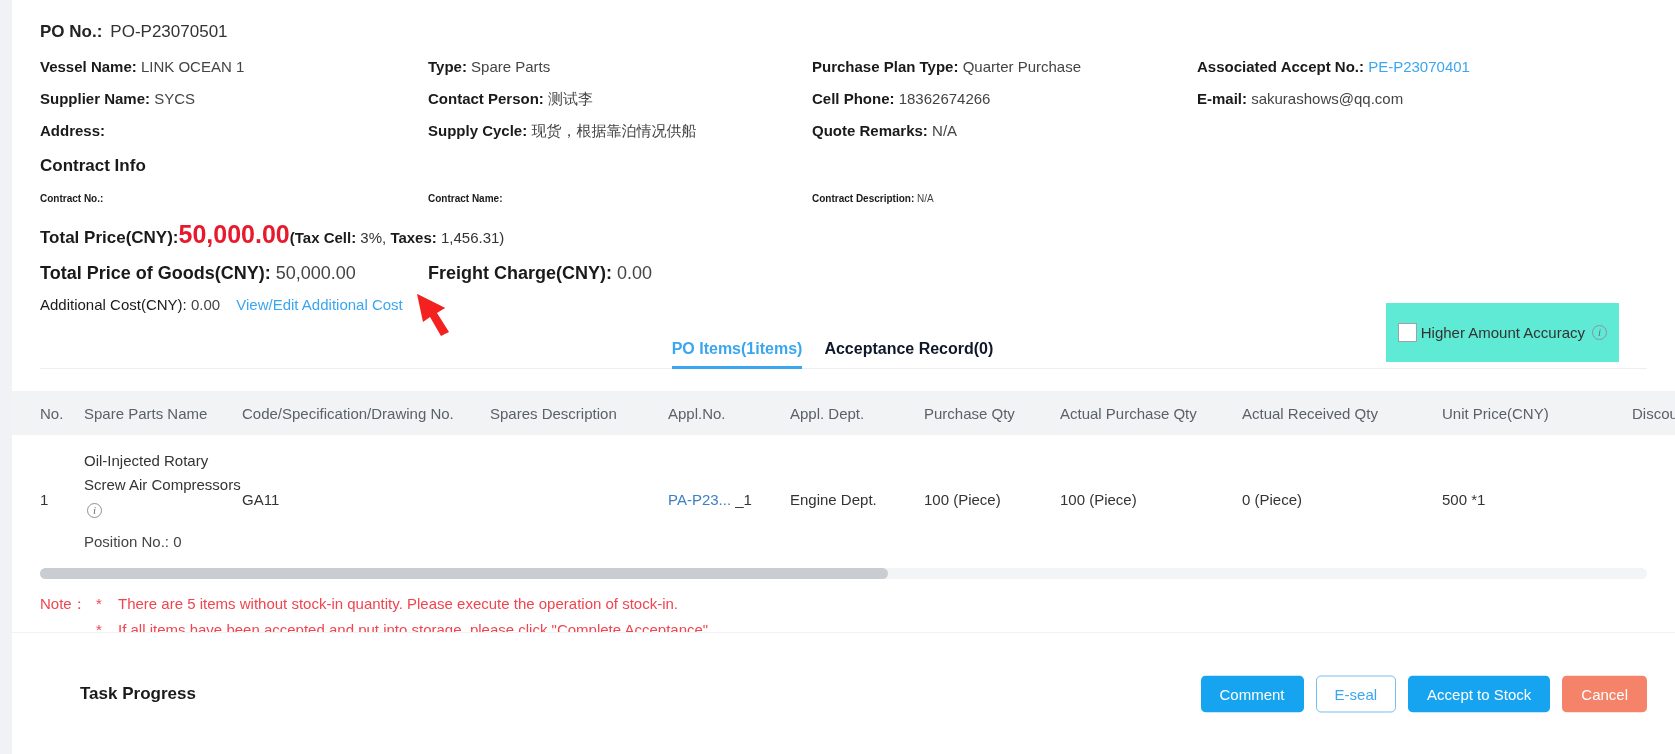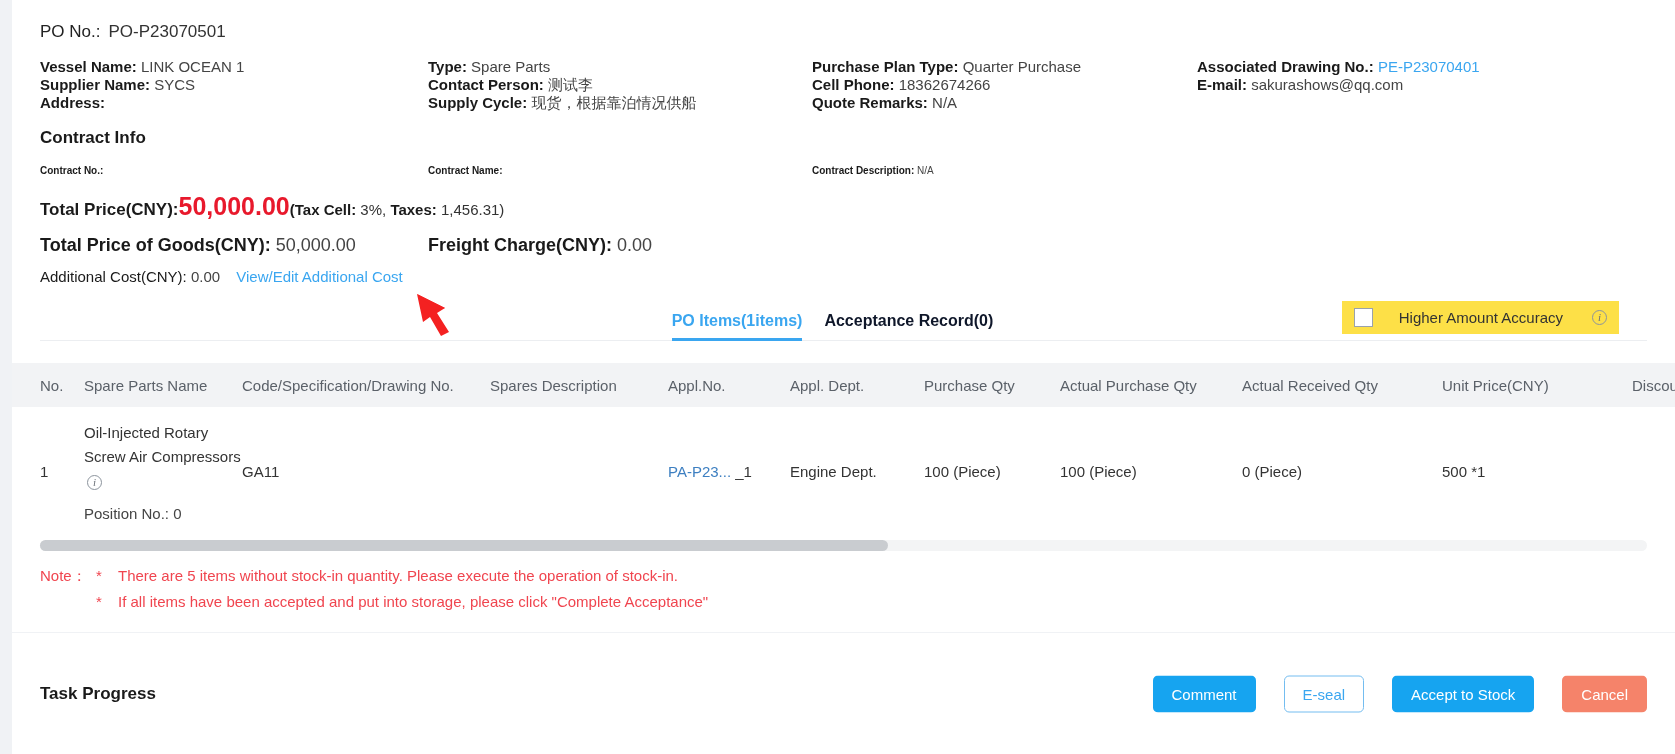--- a/index.html
+++ b/index.html
@@ -32,28 +32,28 @@
 
   .pad { padding: 0 28px; }
 
   
   .po-line {
     display: flex;
     align-items: baseline;
     padding-top: 22px;
     font-size: 17px;
   }
-  .po-line .lbl { font-weight: normal; color: #222; }
+  .po-line .lbl { font-weight: bold; color: #222; }
   .po-line .val { color: #333; margin-left: 8px; }
 
   
   .info-grid {
     display: grid;
     grid-template-columns: 388px 384px 385px auto;
-    row-gap: 0;
+    row-gap: 14px;
     margin-top: 16px;
     font-size: 15px;
     color: #333;
   }
   .info-cell { line-height: 18px; white-space: nowrap; }
   .info-cell b { font-weight: bold; color: #1a1a1a; }
   .info-cell .v { color: #444; }
   .link { color: #3aa6f0; cursor: pointer; }
 
   
@@ -130,23 +130,23 @@
     background: #3aa6f0;
   }
 
   
   .accuracy-box {
     position: absolute;
     right: 28px;
     bottom: 6px;
     display: flex;
     align-items: center;
-    gap: 26px;
-    background: #fde047;
-    padding: 7px 12px;
+    gap: 4px;
+    background: #5eead4;
+    padding: 20px 12px;
     font-size: 15px;
     color: #333;
     cursor: pointer;
   }
   .cbx {
     width: 19px; height: 19px;
     background: #fff;
     border: 1px solid #9aa2ab;
     display: inline-block;
   }
@@ -229,41 +229,42 @@
 
   
   .bottom-bar {
     position: absolute;
     left: 12px;
     top: 632px;
     width: 1663px;
     height: 122px;
     background: #ffffff;
     border-top: 1px solid #f0f2f5;
+    padding-left: 40px;
   }
   .bottom-inner {
     position: relative;
     height: 100%;
     padding: 0 28px;
     display: flex;
     align-items: center;
   }
   .task-progress {
     font-size: 17px;
     font-weight: bold;
     color: #1a1a1a;
   }
   .btn-row {
     position: absolute;
     right: 28px;
     top: 50%;
     transform: translateY(-50%);
     display: flex;
     align-items: center;
-    gap: 28px;
+    gap: 12px;
   }
   .btn {
     font-size: 15px;
     border-radius: 5px;
     padding: 9px 18px;
     cursor: pointer;
     border: 1px solid transparent;
     white-space: nowrap;
     font-family: "Liberation Sans", sans-serif;
   }
@@ -309,21 +310,21 @@
         </div>
         <div class="info-cell">
           <b>Type:</b>
           <span class="v">Spare Parts</span>
         </div>
         <div class="info-cell">
           <b>Purchase Plan Type:</b>
           <span class="v">Quarter Purchase</span>
         </div>
         <div class="info-cell">
-          <b>Associated Drawing No.:</b>
+          <b>Associated Accept No.:</b>
           <span class="link">PE-P23070401</span>
         </div>
 
         <div class="info-cell">
           <b>Supplier Name:</b>
           <span class="v">SYCS</span>
         </div>
         <div class="info-cell">
           <b>Contact Person:</b>
           <span class="v">测试李</span>

